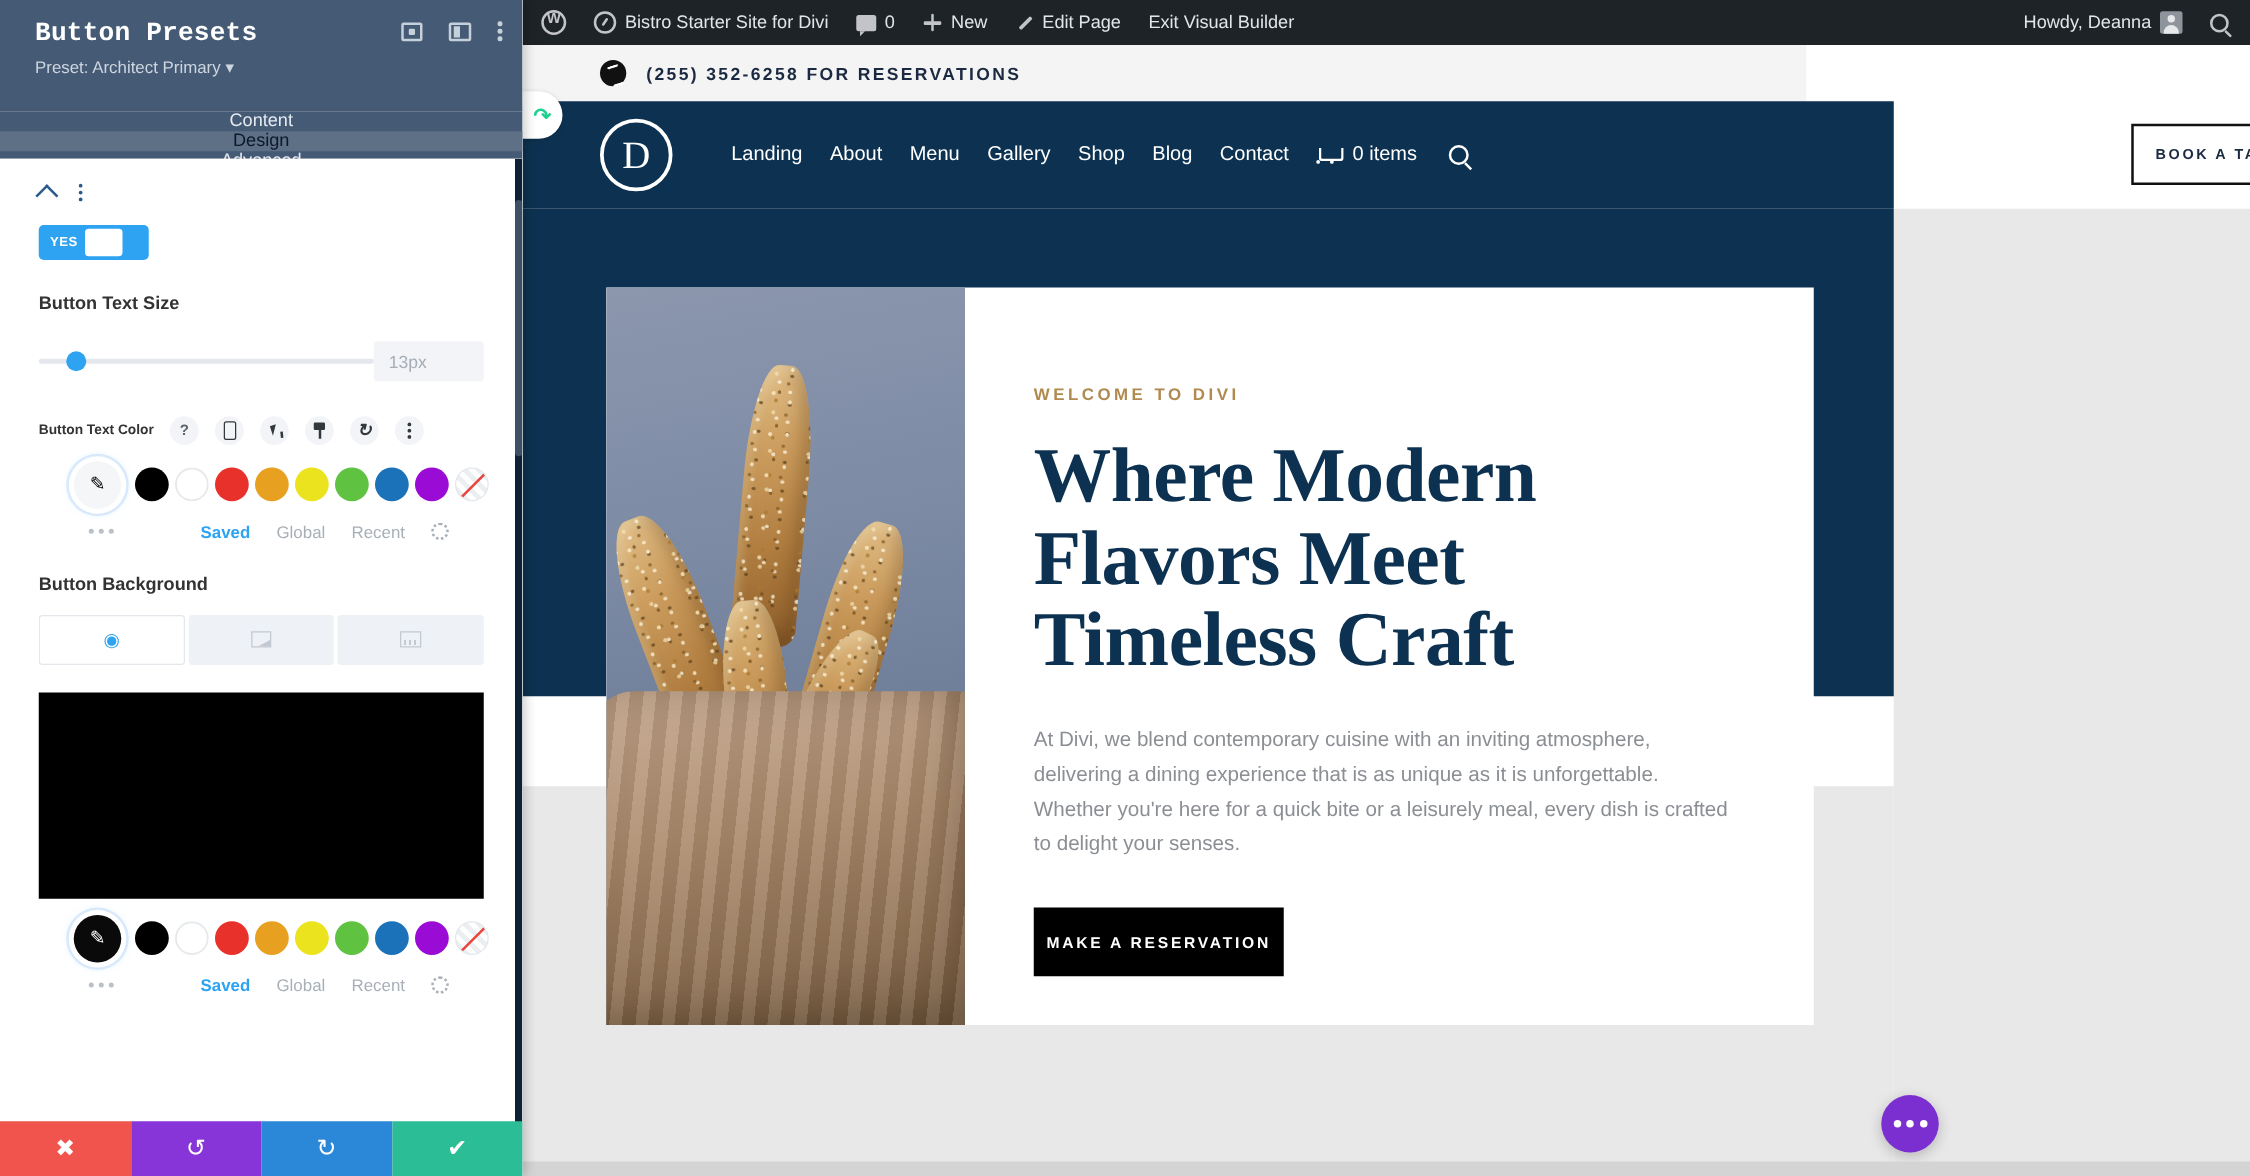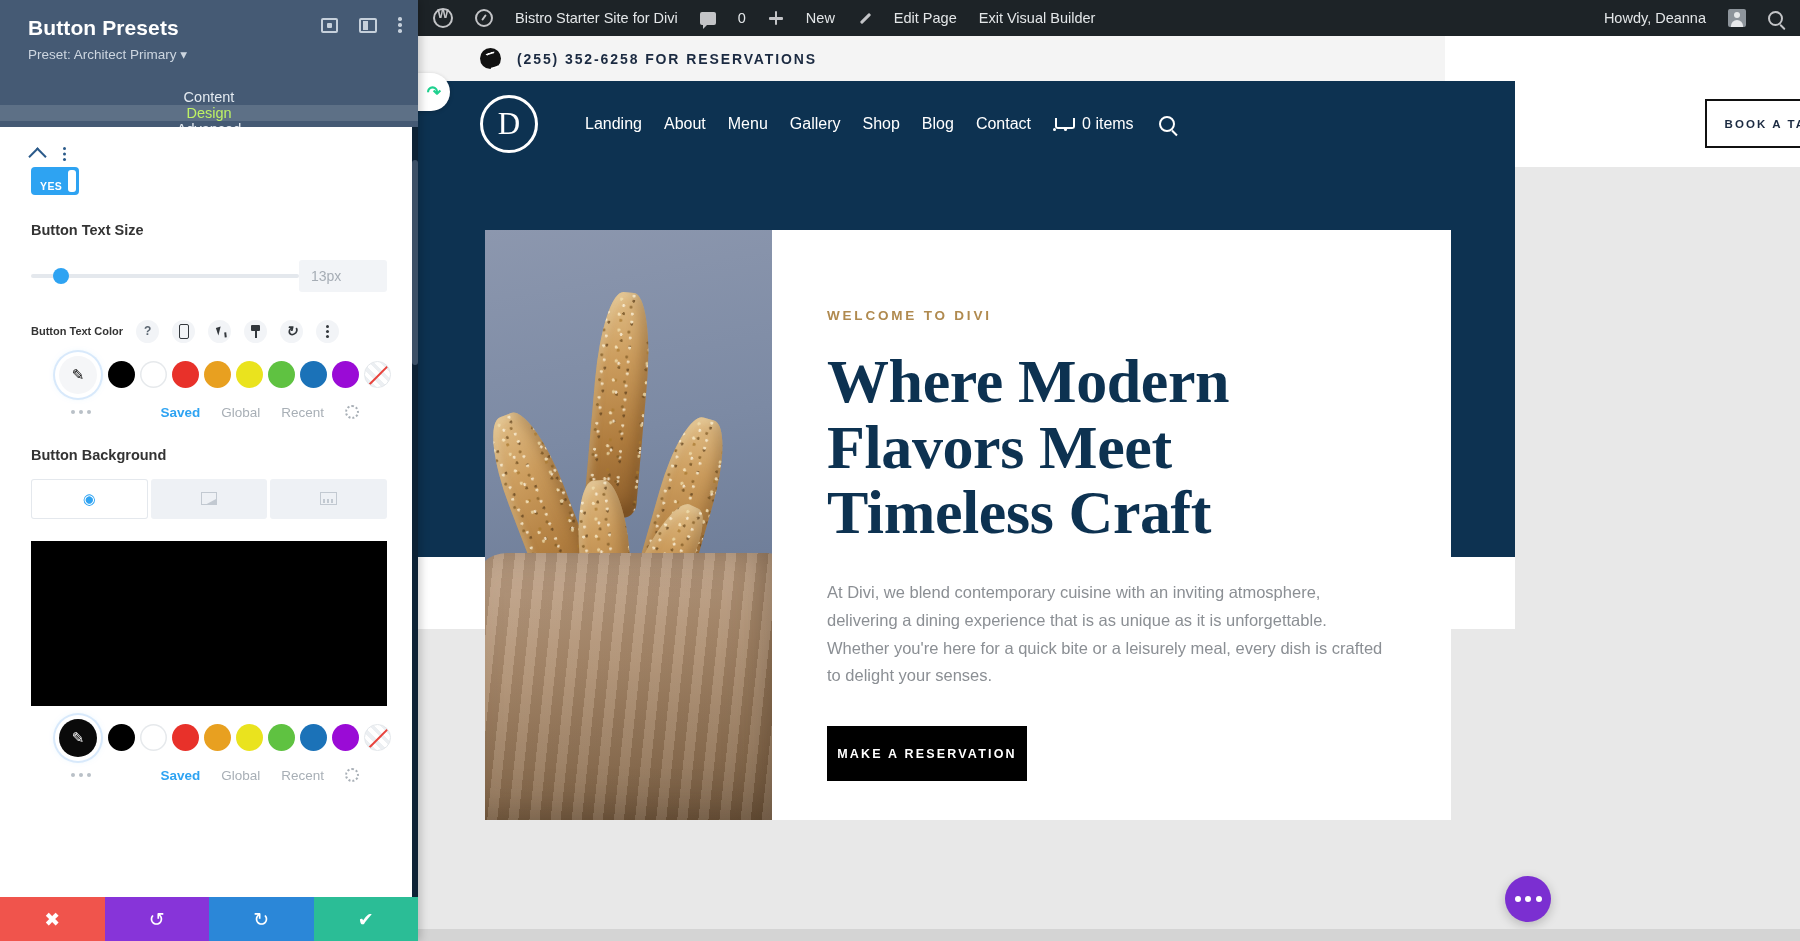--- a/index.html
+++ b/index.html
@@ -15,21 +15,21 @@
     position:absolute; left:418px; top:0; width:1382px; height:941px;
     background:#ffffff; overflow:hidden;
   }
   
   .wpbar {
     position:absolute; left:0; top:0; width:1382px; height:36px;
     background:#1d2327; color:#d9dde0; display:flex; align-items:center;
     font-size:14.5px; white-space:nowrap;
   }
   .wpbar-left { display:flex; align-items:center; gap:0px; padding-left:4px; }
-  .wpbar-item { display:flex; align-items:center; gap:22px; padding:0 11px; height:36px; color:#e3e6e8; }
+  .wpbar-item { display:flex; align-items:center; gap:7px; padding:0 11px; height:36px; color:#e3e6e8; }
   .wp-logo-circle {
     width:20px; height:20px; border-radius:50%;
     border:2px solid #c3c4c7; position:relative; display:inline-block;
   }
   .wp-logo-circle::before {
     content:"W"; position:absolute; left:0; right:0; top:-3px;
     font-size:12px; text-align:center; color:#c3c4c7; font-weight:bold;
   }
   .dash-ico { width:18px; height:18px; border-radius:50%; border:2px solid #c3c4c7; position:relative; }
   .dash-ico::after { content:""; position:absolute; left:6px; top:3px; width:2px; height:7px; background:#c3c4c7; transform:rotate(35deg); border-radius:1px; }
@@ -187,51 +187,51 @@
   .bottom-strip { position:absolute; left:0; bottom:0; width:1382px; height:12px; background:#d4d4d4; }
   .site-gray-r { position:absolute; left:1097px; top:167px; width:285px; height:762px; background:#e8e8e8; }
   .site-gray-b { position:absolute; left:0; top:629px; width:1097px; height:300px; background:#e8e8e8; }
 
   
   .panel {
     position:absolute; left:0; top:0; width:418px; height:941px;
     background:#fff; box-shadow:2px 0 9px rgba(0,0,0,.22); overflow:hidden;
   }
   .panel-head { background:#455a74; padding:16px 22px 0 28px; height:89px; position:relative; }
-  .panel-title { color:#fff; font-size:21px; font-weight:bold; letter-spacing:.1px; }
+  .panel-title { color:#fff; font-size:21px; font-weight:bold; letter-spacing:.1px;font-family:Liberation Mono, monospace; }
   .panel-sub { color:#cdd6e0; font-size:13.5px; margin-top:6px; }
   .panel-head-icons { position:absolute; right:16px; top:17px; display:flex; align-items:center; gap:21px; }
   .ico-focus { width:17px; height:15px; border:2px solid #c6d0db; border-radius:2px; position:relative;
     background:linear-gradient(#455a74,#455a74) padding-box; }
   .ico-focus::after { content:""; position:absolute; left:4px; top:3px; width:5px; height:5px; background:#c6d0db; border-radius:1px; }
   .ico-panel { width:18px; height:15px; border:2px solid #c6d0db; border-radius:2px; position:relative; }
   .ico-panel::after { content:""; position:absolute; left:2px; top:1px; width:5px; height:9px; background:#c6d0db; }
   .ico-dots-v { width:4px; height:16px; position:relative; }
   .ico-dots-v::before { content:""; position:absolute; left:0; top:0; width:3.5px; height:3.5px; border-radius:50%; background:#c6d0db;
     box-shadow:0 6px 0 #c6d0db, 0 12px 0 #c6d0db; }
   .tabs { display:flex; background:#455a74; height:38px;flex-direction:column; }
   .tab { flex:1; display:flex; align-items:center; justify-content:center; color:#e4eaf0; font-size:14.5px; cursor:pointer; }
-  .tab.active { background:#5d7086; color:#bef264; }
+  .tab.active { background:#5d7086; color:#0f172a; }
 
   .panel-body { position:absolute; left:0; top:127px; width:418px; height:814px; overflow:hidden; background:#fff; }
   .scrolltrack { position:absolute; right:0; top:0; width:6px; height:814px; background:#0d2235; }
   .scrollthumb { position:absolute; right:0; top:33px; width:6px; height:205px; background:#3d5066; border-radius:3px; }
 
   .sec-head { display:flex; align-items:center; padding:18px 30px 0 31px; }
   .sec-title { color:#2ea3f2; font-size:19px; flex:1; }
   .chev-up { width:13px; height:13px; border-left:2.4px solid #2a5a8a; border-top:2.4px solid #2a5a8a; transform:rotate(45deg); margin-top:5px; }
   .sec-dots { width:4px; height:15px; position:relative; margin-left:19px; }
   .sec-dots::before { content:""; position:absolute; left:0; top:0; width:3.4px; height:3.4px; border-radius:50%; background:#2a5a8a;
     box-shadow:0 5.5px 0 #2a5a8a, 0 11px 0 #2a5a8a; }
 
   .field { padding:0 31px; }
   .flabel { font-size:14.5px; color:#333; font-weight:bold; line-height:1.3; margin-top:26px; max-width:205px; }
   .toggle {
-    margin-top:4px; width:48px; height:28px; background:#2ea3f2; border-radius:4px;
-    display:flex; align-items:flex-end; padding:3px;
+    margin-top:17px; width:88px; height:28px; background:#2ea3f2; border-radius:4px;
+    display:flex; align-items:center; padding:3px;
   }
   .toggle-txt { color:#fff; font-size:10.5px; font-weight:bold; letter-spacing:.4px; padding:0 6px; }
   .toggle-knob { width:30px; height:22px; background:#fff; border-radius:3px; }
 
   .slider-row { display:flex; align-items:center; gap:0; margin-top:20px; }
   .slider { flex:1; height:4px; background:#e4e8ed; border-radius:2px; position:relative; }
   .slider-knob { position:absolute; left:22px; top:-6px; width:16px; height:16px; border-radius:50%; background:#2ea3f2; }
   .slider-val {
     width:88px; height:32px; background:#f2f4f7; border-radius:3px;
     display:flex; align-items:center; padding-left:12px; color:#a6adb5; font-size:14px;

